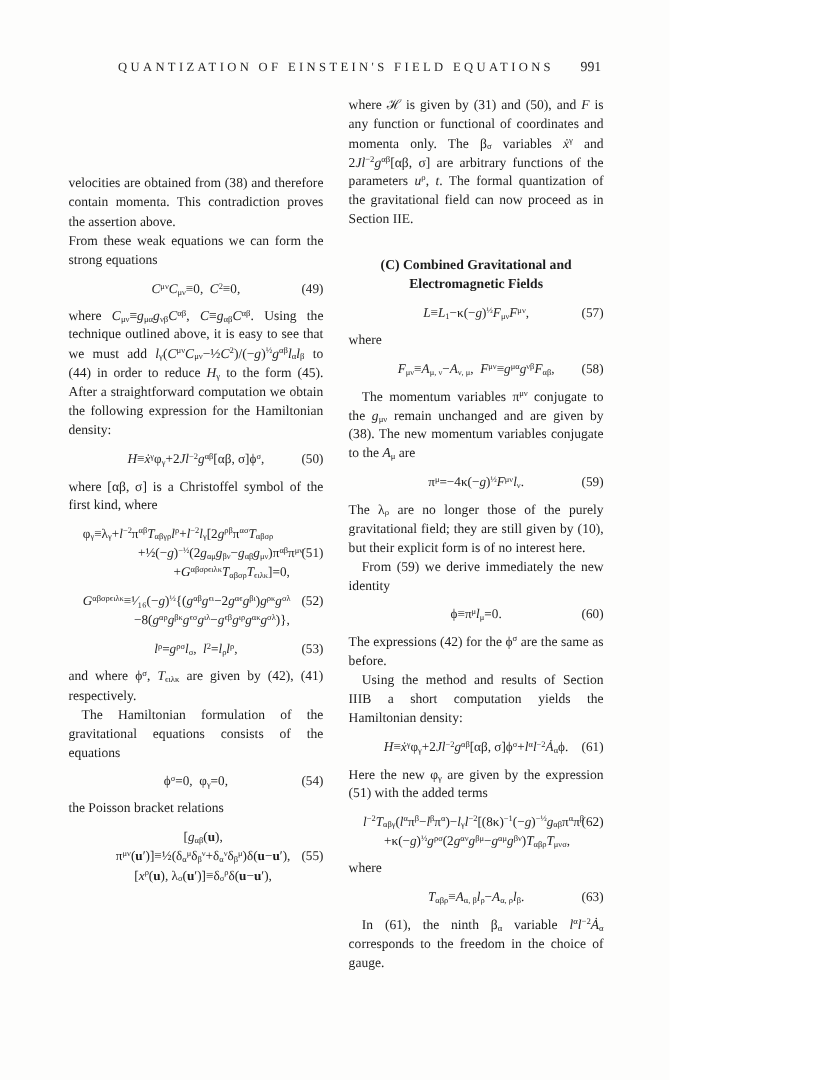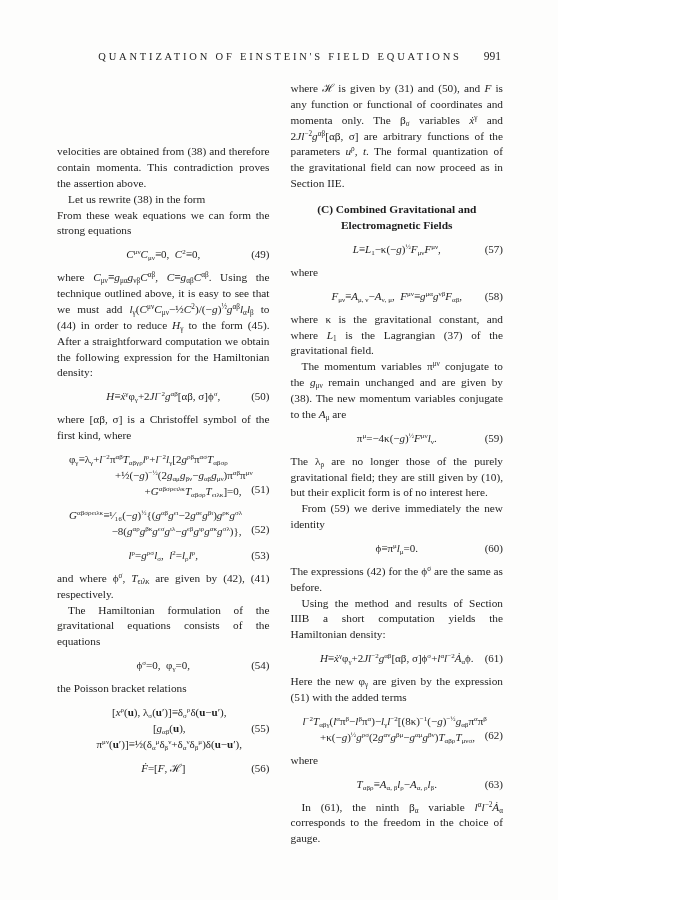--- a/index.html
+++ b/index.html
@@ -27,24 +27,24 @@
   p.indent { text-indent:11px; }
 
   .eq { position:relative; margin:7px 0 8px; font-size:11px; line-height:16px; }
   .eq-body { display:block; text-align:center; padding:0 24px; }
   .eq-line { display:block;margin-left:12px; }
   .eq-line.flush { text-align:left; padding:0; }
   .eq-line.ind { text-align:left; padding-left:46px; }
   .eq-line.rt { text-align:right; padding-right:28px; }
   .eq-line.ctr { text-align:center; padding:0 24px; }
   .eq-num { position:absolute; right:0; top:0; font-size:11px; font-style:normal; }
-  .eq-num.bottom { top:auto; bottom:2px; }
+  .eq-num.bottom { top:auto; bottom:16px; }
   .eq-num.mid { top:50%; transform:translateY(-50%); }
 
-  .sec-head { text-align:center; font-weight:bold; font-size:11.4px; line-height:16px; margin:9px 0 8px; }
+  .sec-head { text-align:center; font-weight:bold; font-size:11.4px; line-height:16px; margin:21px 0 8px; }
   .where-line { text-align:left; margin:1px 0; }
 
   sup, sub { font-size:0.64em; line-height:0; }
   sup { vertical-align:0.5em; }
   sub { vertical-align:-0.22em; }
   i { font-style:italic; }
   b.vec { font-weight:bold; }
 </style>
 </head>
 <body>
@@ -53,21 +53,20 @@
 
   <div class="header">
     <div class="running-title">QUANTIZATION OF EINSTEIN'S FIELD EQUATIONS</div>
     <div class="page-num">991</div>
   </div>
 
   <div class="columns">
 
     <div class="col">
       <p>velocities are obtained from (38) and therefore contain momenta. This contradiction proves the assertion above.</p>
-      <p class="indent">Let us rewrite (38) in the form</p>
 
 
       <p>From these weak equations we can form the strong equations</p>
 
       <div class="eq">
         <span class="eq-body"><i>C</i><sup>μν</sup><i>C</i><sub>μν</sub>≡0, <i>C</i><sup>2</sup>≡0,</span>
         <span class="eq-num">(49)</span>
       </div>
 
       <p>where <i>C</i><sub>μν</sub>≡<i>g</i><sub>μα</sub><i>g</i><sub>νβ</sub><i>C</i><sup>αβ</sup>, <i>C</i>≡<i>g</i><sub>αβ</sub><i>C</i><sup>αβ</sup>. Using the technique outlined above, it is easy to see that we must add <i>l</i><sub>γ</sub>(<i>C</i><sup>μν</sup><i>C</i><sub>μν</sub>−½<i>C</i><sup>2</sup>)/(−<i>g</i>)<sup>½</sup><i>g</i><sup>αβ</sup><i>l</i><sub>α</sub><i>l</i><sub>β</sub> to (44) in order to reduce <i>H</i><sub>γ</sub> to the form (45). After a straightforward computation we obtain the following expression for the Hamiltonian density:</p>
@@ -101,30 +100,26 @@
       <p class="indent">The Hamiltonian formulation of the gravitational equations consists of the equations</p>
 
       <div class="eq">
         <span class="eq-body">ϕ<sup>σ</sup>=0, φ<sub>γ</sub>=0,</span>
         <span class="eq-num">(54)</span>
       </div>
 
       <p>the Poisson bracket relations</p>
 
       <div class="eq">
+        <span class="eq-line ctr">[<i>g</i><sub>αβ</sub>(<b class="vec">u</b>), π<sup>μν</sup>(<b class="vec">u</b>′)]≡½(δ<sub>α</sub><sup>μ</sup>δ<sub>β</sub><sup>ν</sup>+δ<sub>α</sub><sup>ν</sup>δ<sub>β</sub><sup>μ</sup>)δ(<b class="vec">u</b>−<b class="vec">u</b>′),</span>
         <span class="eq-line ctr">[<i>x</i><sup>ρ</sup>(<b class="vec">u</b>), λ<sub>σ</sub>(<b class="vec">u</b>′)]≡δ<sub>σ</sub><sup>ρ</sup>δ(<b class="vec">u</b>−<b class="vec">u</b>′),</span>
-        <span class="eq-line ctr">[<i>g</i><sub>αβ</sub>(<b class="vec">u</b>), π<sup>μν</sup>(<b class="vec">u</b>′)]≡½(δ<sub>α</sub><sup>μ</sup>δ<sub>β</sub><sup>ν</sup>+δ<sub>α</sub><sup>ν</sup>δ<sub>β</sub><sup>μ</sup>)δ(<b class="vec">u</b>−<b class="vec">u</b>′),</span>
         <span class="eq-num mid">(55)</span>
       </div>
 
 
-      <div class="eq">
-        <span class="eq-body"><i>Ḟ</i>=[<i>F</i>, ℋ]</span>
-        <span class="eq-num">(56)</span>
-      </div>
     </div>
 
     <div class="col">
       <p>where ℋ is given by (31) and (50), and <i>F</i> is any function or functional of coordinates and momenta only. The β<sub>σ</sub> variables <i>ẋ</i><sup>γ</sup> and 2<i>Jl</i><sup>−2</sup><i>g</i><sup>αβ</sup>[αβ, σ] are arbitrary functions of the parameters <i>u</i><sup>ρ</sup>, <i>t</i>. The formal quantization of the gravitational field can now proceed as in Section IIE.</p>
 
       <div class="sec-head">
         <div>(C) Combined Gravitational and</div>
         <div>Electromagnetic Fields</div>
       </div>
 
@@ -134,21 +129,20 @@
         <span class="eq-num">(57)</span>
       </div>
 
       <p class="where-line">where</p>
 
       <div class="eq">
         <span class="eq-body"><i>F</i><sub>μν</sub>≡<i>A</i><sub>μ, ν</sub>−<i>A</i><sub>ν, μ</sub>, <i>F</i><sup>μν</sup>≡<i>g</i><sup>μα</sup><i>g</i><sup>νβ</sup><i>F</i><sub>αβ</sub>,</span>
         <span class="eq-num">(58)</span>
       </div>
 
-      <p>where κ is the gravitational constant, and where <i>L</i><sub>1</sub> is the Lagrangian (37) of the gravitational field.</p>
       <p class="indent">The momentum variables π<sup>μν</sup> conjugate to the <i>g</i><sub>μν</sub> remain unchanged and are given by (38). The new momentum variables conjugate to the <i>A</i><sub>μ</sub> are</p>
 
       <div class="eq">
         <span class="eq-body">π<sup>μ</sup>=−4κ(−<i>g</i>)<sup>½</sup><i>F</i><sup>μν</sup><i>l</i><sub>ν</sub>.</span>
         <span class="eq-num">(59)</span>
       </div>
 
       <p>The λ<sub>ρ</sub> are no longer those of the purely gravitational field; they are still given by (10), but their explicit form is of no interest here.</p>
       <p class="indent">From (59) we derive immediately the new identity</p>
 

